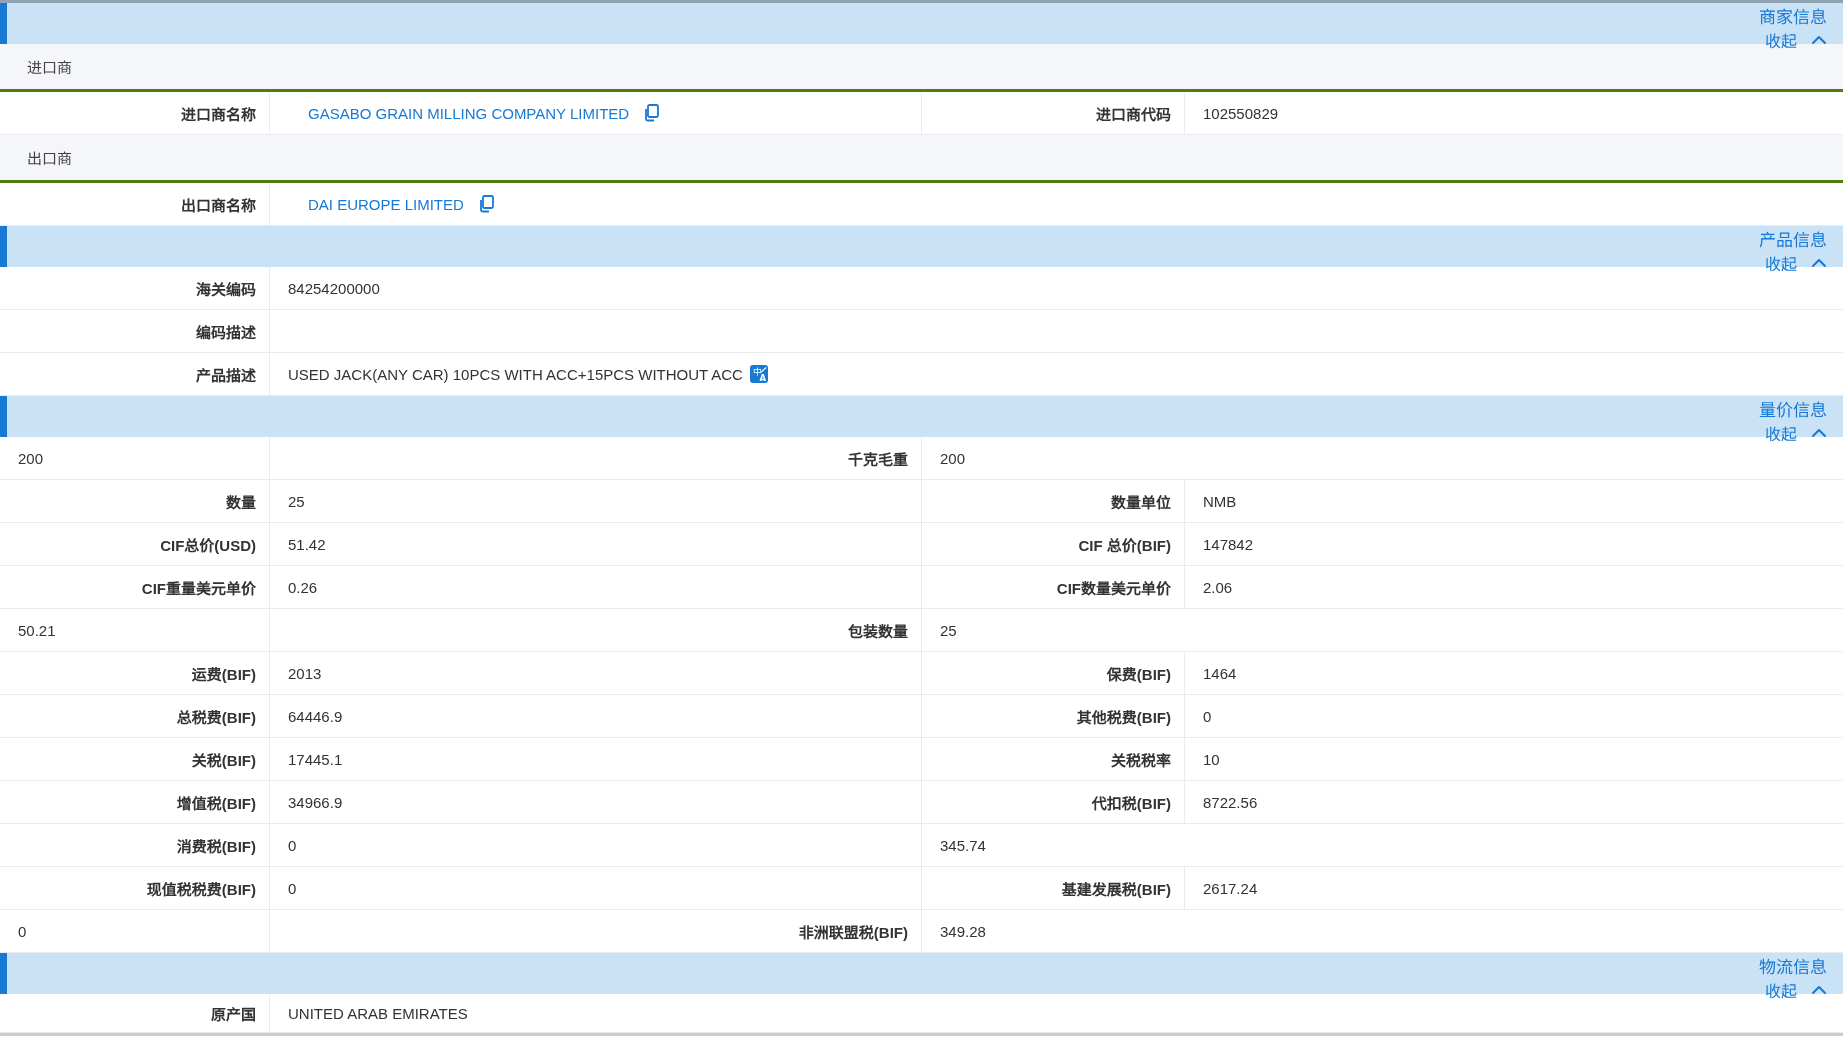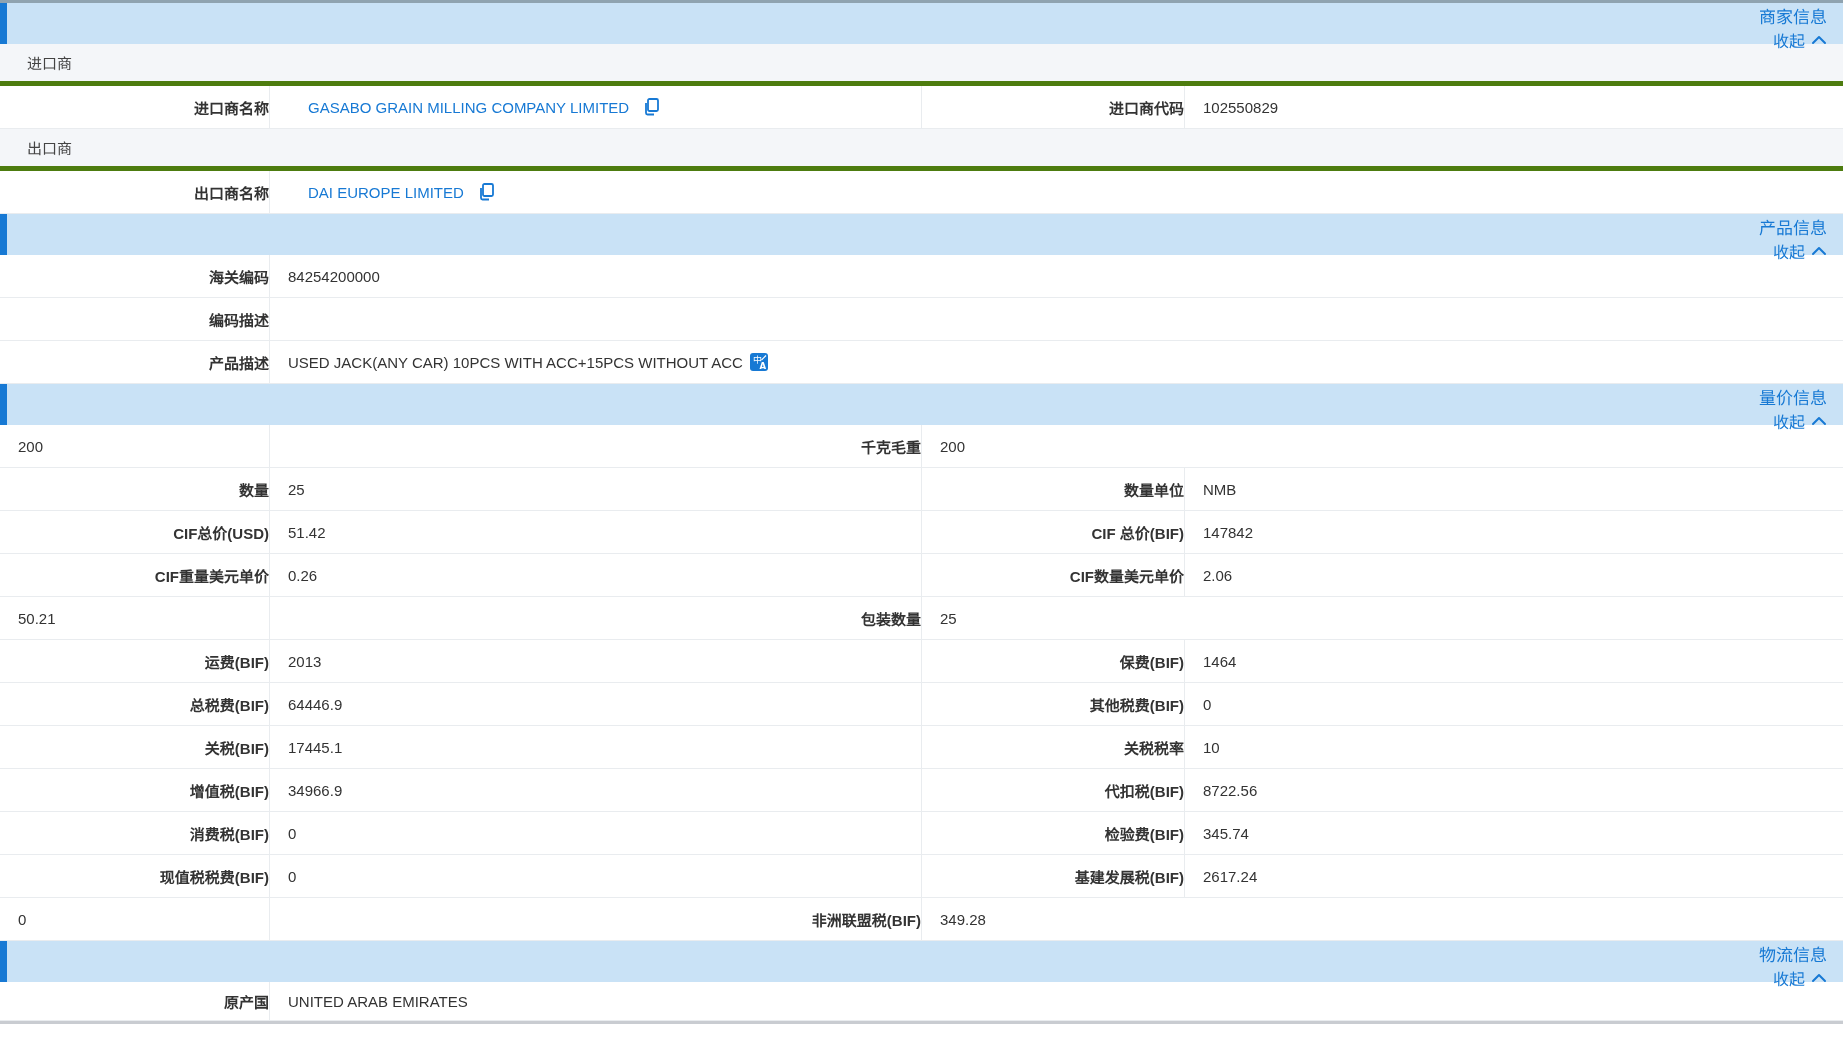--- a/index.html
+++ b/index.html
@@ -14,43 +14,43 @@
 
   
   .sec-header {
     height:41px; background:#c9e2f6; border-left:7px solid #1779d4;
     display:flex; align-items:flex-end; justify-content:space-between;
     padding:0 16px 0 20px;
     flex-direction:column;
   }
   .sec-title { color:#1779d4; font-size:17px; }
   .collapse-btn {
-    display:flex; align-items:center; gap:6px;
+    display:flex; align-items:center; gap:14px;
     color:#1779d4; font-size:16px; cursor:pointer; background:none; border:none;
     font-family:inherit;
   }
   .collapse-btn svg { display:block; }
 
   
   .sub-row {
-    height:42px; background:#f4f6f9; display:flex; align-items:center;
-    padding-left:27px; color:#444; border-bottom:5px solid #4d7c0f;
+    height:48px; background:#f4f6f9; display:flex; align-items:center;
+    padding-left:27px; color:#444; border-bottom:3px solid #4d7c0f;
     font-size:15px;
   }
 
   
   .row { display:grid; height:43px; border-bottom:1px solid #e9ecef; background:#fff; }
   .row.pair  { grid-template-columns:270px 652px 263px 658px; }
   .row.pair-half { grid-template-columns:270px 1573px; }
   .row.full  { grid-template-columns:270px 1573px; }
   .row.short { height:39px; }
 
   .cell { display:flex; align-items:center; overflow:hidden; white-space:nowrap; }
   .cell.label {
-    justify-content:flex-end; font-weight:bold; color:#333;
+    justify-content:flex-end; padding-right:13px; font-weight:bold; color:#333;
     border-right:1px solid #e9ecef;
     margin-left:36px;
   }
   .cell.value { padding-left:18px; color:#333; }
   .cell.value.mid { border-right:1px solid #e9ecef; }
   .cell.label.r { border-right:1px solid #e9ecef; }
 
   .link-value { color:#1779d4; cursor:pointer; display:flex; align-items:center; gap:7px;margin-left:20px; }
 
   .icon-btn { display:inline-flex; align-items:center; cursor:pointer; background:none; border:none; padding:0; margin-left:7px; }
@@ -226,21 +226,20 @@
       </div>
       <div class="row pair">
         <div class="cell label">增值税(BIF)</div>
         <div class="cell value mid">34966.9</div>
         <div class="cell label r">代扣税(BIF)</div>
         <div class="cell value">8722.56</div>
       </div>
       <div class="row pair">
         <div class="cell label">消费税(BIF)</div>
         <div class="cell value mid">0</div>
-        <div class="cell label r">检验费(BIF)</div>
         <div class="cell value">345.74</div>
       </div>
       <div class="row pair">
         <div class="cell label">现值税税费(BIF)</div>
         <div class="cell value mid">0</div>
         <div class="cell label r">基建发展税(BIF)</div>
         <div class="cell value">2617.24</div>
       </div>
       <div class="row pair">
         <div class="cell value mid">0</div>

